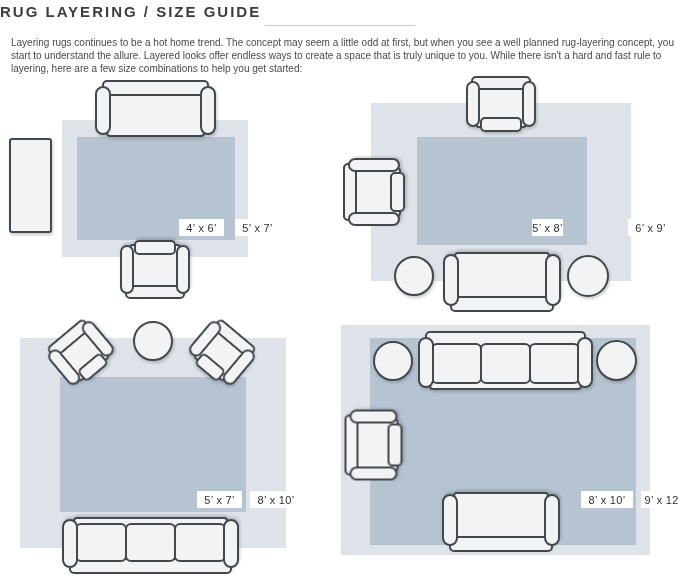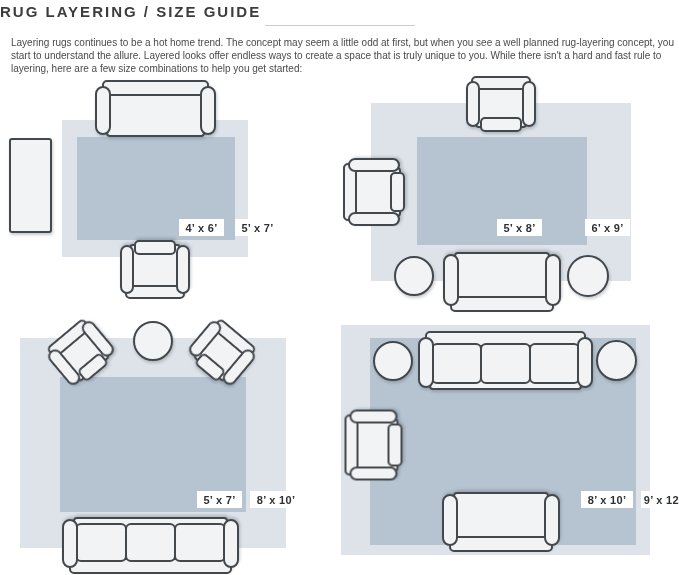--- a/index.html
+++ b/index.html
@@ -29,21 +29,21 @@
   .intro{
     position:absolute;top:29px;left:3px;width:672px;margin:8px;
     font-size:10px;line-height:1.28;color:var(--body-text);
   }
   .rug{position:absolute;}
   .rug.outer{background:var(--outer-rug);}
   .rug.inner{background:var(--inner-rug);}
   .rlabel{
     position:absolute;height:17px;background:var(--label-bg);
     display:flex;align-items:center;justify-content:center;
-    font-size:11px;font-weight:700;letter-spacing:.3px;color:var(--label-text);
+    font-size:11px;font-weight:400;letter-spacing:.3px;color:var(--label-text);
     white-space:nowrap;
   }
   .furn{position:absolute;filter:drop-shadow(1px 2px 1.5px rgba(60,70,80,.28));}
   .part{
     position:absolute;box-sizing:border-box;
     background:var(--furn-fill);border:2px solid var(--furn-line);
   }
   .part.solo{left:0;top:0;right:0;bottom:0;border-radius:3px;}
   .part.circle{border-radius:50%;}
   
@@ -125,22 +125,22 @@
   <div class="part arm arm-r"></div>
 </div>
 
 <div class="furn" style="left:394px;top:256px;width:40px;height:40px">
   <div class="part solo circle"></div>
 </div>
 <div class="furn" style="left:567px;top:255px;width:42px;height:42px">
   <div class="part solo circle"></div>
 </div>
 
-<div class="rlabel" style="left:497px;top:219px;width:45px">5’ x 8’</div>
-<div class="rlabel" style="left:585px;top:219px;width:45px">6’ x 9’</div>
+<div class="rlabel" style="left:532px;top:219px;width:31px">5’ x 8’</div>
+<div class="rlabel" style="left:628px;top:219px;width:45px">6’ x 9’</div>
 
 <div class="rug outer" style="left:20px;top:338px;width:266px;height:210px"></div>
 <div class="rug inner" style="left:60px;top:377px;width:186px;height:135px"></div>
 
 <div class="furn chair" style="left:52px;top:327px;width:58px;height:52px;transform:rotate(-40deg)">
   <div class="part seat"></div>
   <div class="part back"></div>
   <div class="part arm arm-l"></div>
   <div class="part arm arm-r"></div>
   <div class="front"></div>

